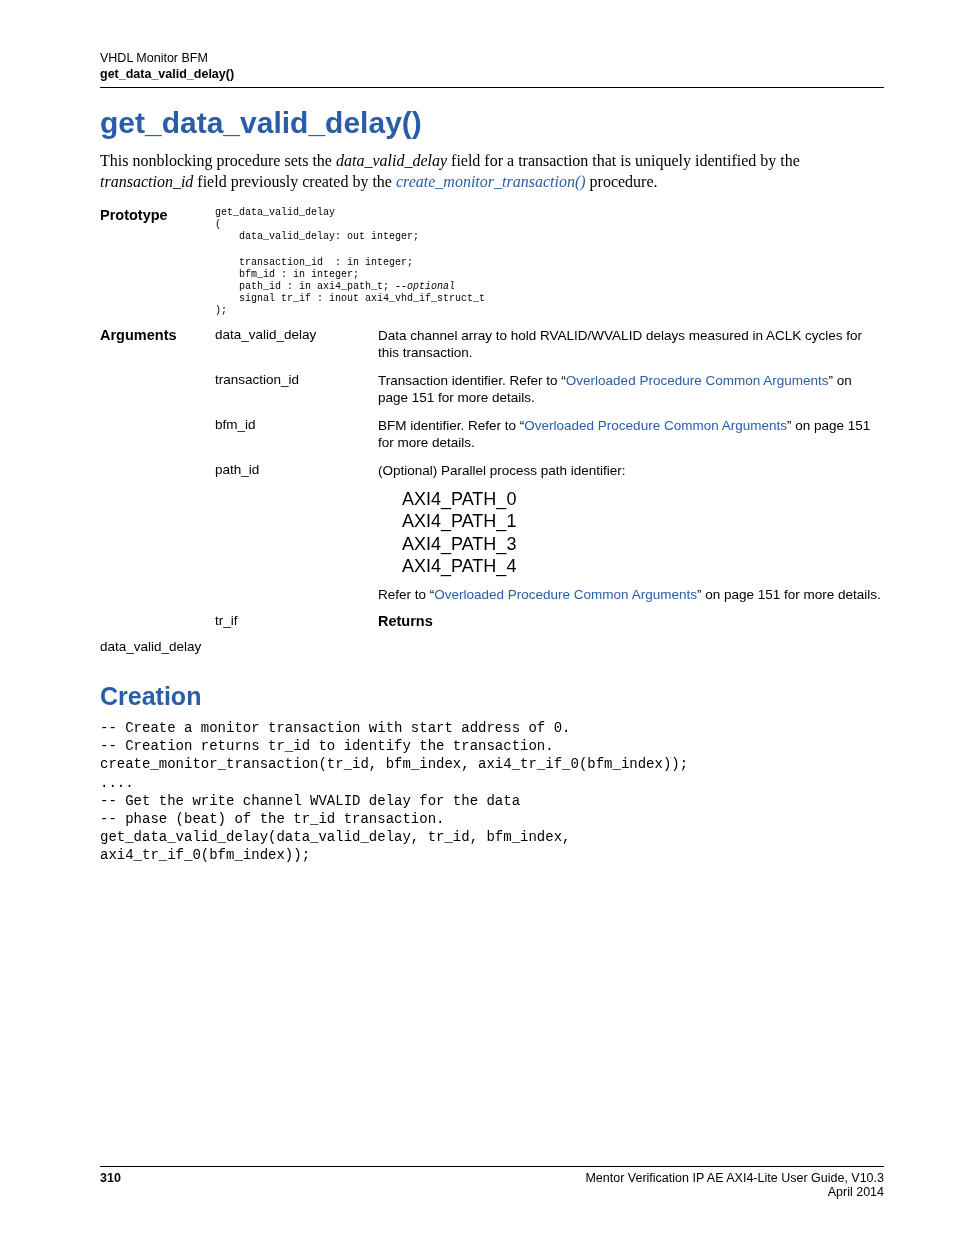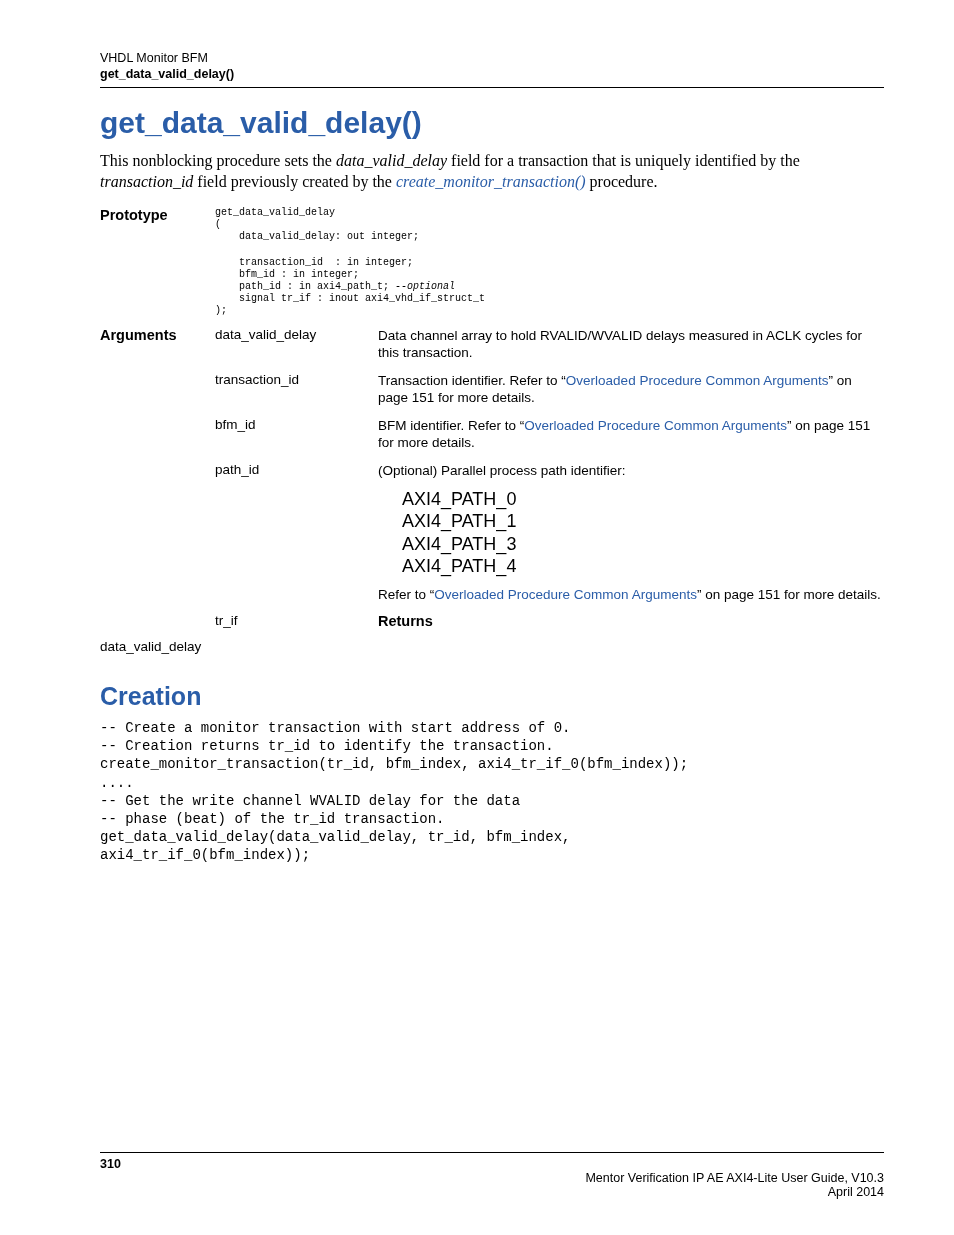--- a/index.html
+++ b/index.html
@@ -102,21 +102,20 @@
     position: absolute;
     bottom: 36px;
     left: 100px;
     right: 70px;
     font-size: 12.5px;
   }
   .footer-row {
     display: flex;
     justify-content: space-between;
     margin-top: 3px;
-    flex-direction: column;
   }
   .footer-page { font-weight: bold; }
   .footer-right { text-align: right; }
 </style>
 </head>
 <body>
 
 <div class="page">
 
   <div class="header-small">

